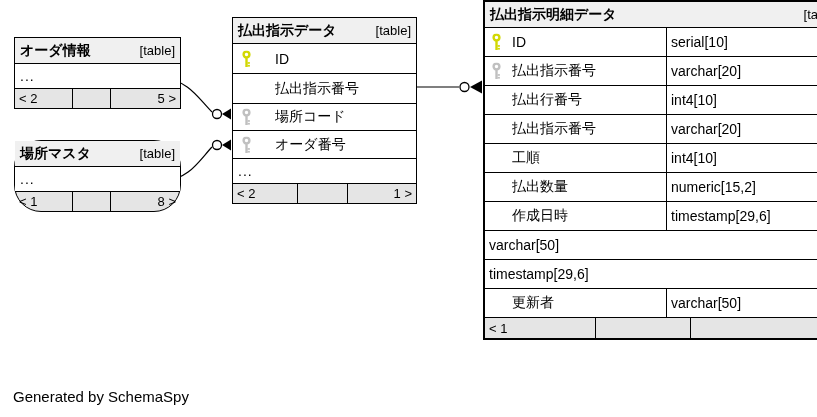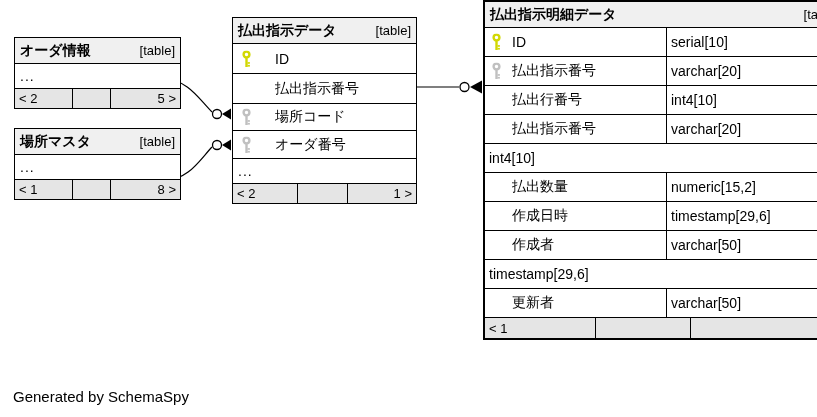--- a/index.html
+++ b/index.html
@@ -89,21 +89,21 @@
     <div class="row ellip-row">
       <span>...</span>
     </div>
     <div class="ftr">
       <span class="fcell fc1">&lt; 2</span>
       <span class="fcell fc2"></span>
       <span class="fcell fright">5 &gt;</span>
     </div>
   </div>
 
-  <div class="tbl small-tbl" style="left:14px; top:128px;">
+  <div class="tbl small-tbl" style="left:14px; top:140px;border-radius:27px;">
     <div class="hdr">
       <span class="title">場所マスタ</span>
       <span class="tag">[table]</span>
     </div>
     <div class="row ellip-row">
       <span>...</span>
     </div>
     <div class="ftr">
       <span class="fcell fc1">&lt; 1</span>
       <span class="fcell fc2"></span>
@@ -196,41 +196,41 @@
     </div>
 
     <div class="row">
       <span class="namecell">
         <span class="colname">払出指示番号</span>
       </span>
       <span class="typecell">varchar[20]</span>
     </div>
 
     <div class="row">
+      <span class="namecell">
+        <span class="colname">工順</span>
+      </span>
       <span class="typecell">int4[10]</span>
     </div>
 
     <div class="row">
       <span class="namecell">
         <span class="colname">払出数量</span>
       </span>
       <span class="typecell">numeric[15,2]</span>
     </div>
 
     <div class="row">
       <span class="namecell">
         <span class="colname">作成日時</span>
       </span>
       <span class="typecell">timestamp[29,6]</span>
     </div>
 
     <div class="row">
-      <span class="namecell">
-        <span class="colname">作成者</span>
-      </span>
       <span class="typecell">varchar[50]</span>
     </div>
 
     <div class="row">
       <span class="typecell">timestamp[29,6]</span>
     </div>
 
     <div class="row">
       <span class="namecell">
         <span class="colname">更新者</span>

